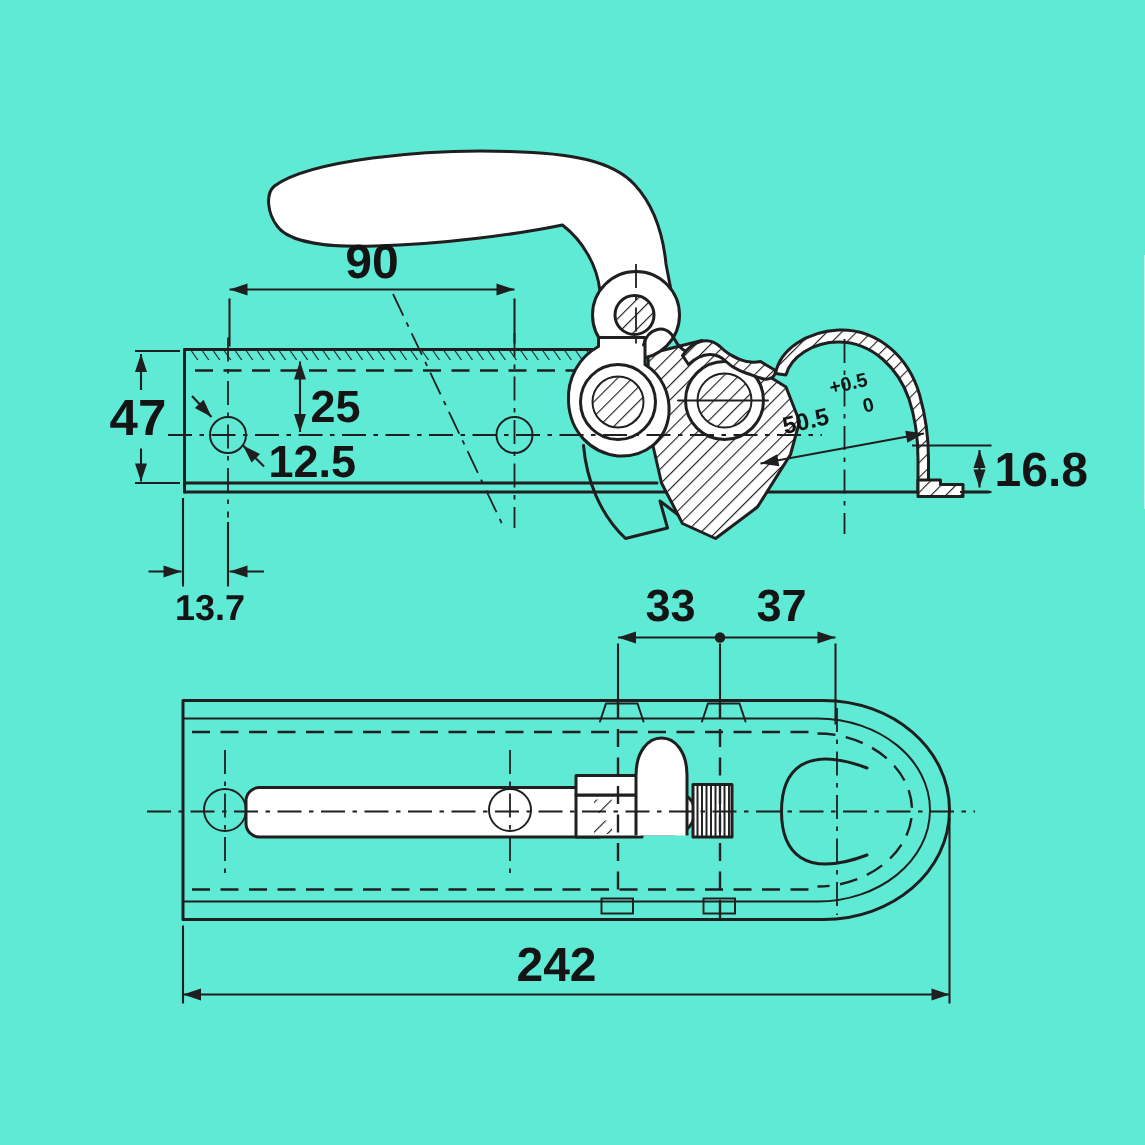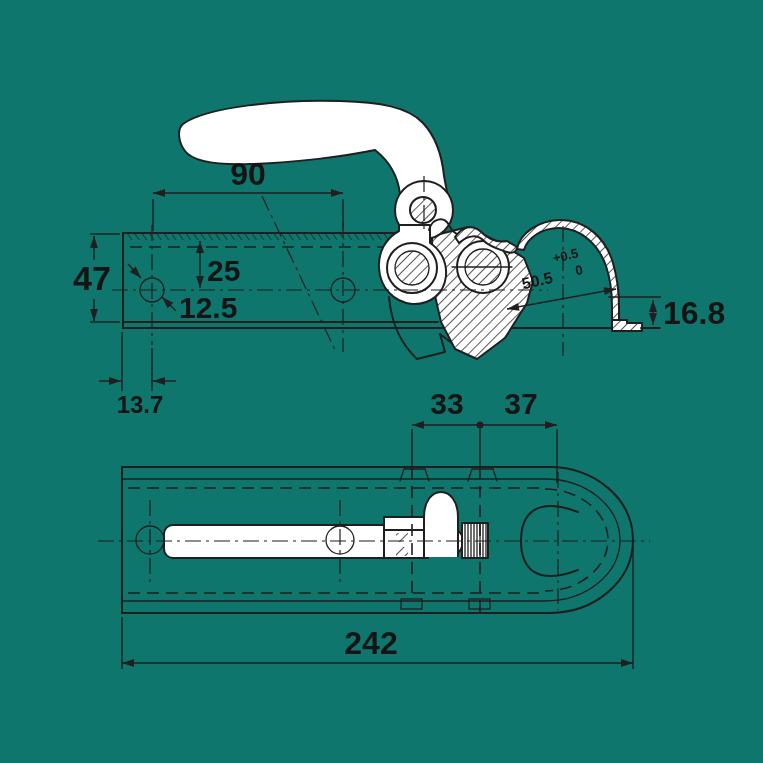--- a/index.html
+++ b/index.html
@@ -1,16 +1,16 @@
 <!DOCTYPE html>
 <html><head>
 <meta charset="utf-8">
 <style>
   html,body{margin:0;padding:0;background:#fff;}
-  .canvas{position:relative;width:763px;height:763px;background:#0f766e;overflow:hidden;
+  .canvas{position:relative;width:763px;height:763px;background:#5eead4;overflow:hidden;
           font-family:"Liberation Sans",sans-serif;}
   svg{display:block}
   .ln{fill:none;stroke:#1f1f1f;stroke-width:2;stroke-linecap:round;stroke-linejoin:round}
   .thin{fill:none;stroke:#1f1f1f;stroke-width:1.3;stroke-linecap:round}
   .dim{fill:none;stroke:#1f1f1f;stroke-width:1.4;stroke-linecap:butt}
   .dash{fill:none;stroke:#1f1f1f;stroke-width:1.6;stroke-dasharray:12 7}
   .cl{fill:none;stroke:#1f1f1f;stroke-width:1.2;stroke-dasharray:16 5 3 5}
   .white{fill:#ffffff;stroke:#1f1f1f;stroke-width:2;stroke-linejoin:round}
   .hfill{fill:url(#hatch45);stroke:none}
   text{fill:#141414;font-family:"Liberation Sans",sans-serif;font-weight:700}

